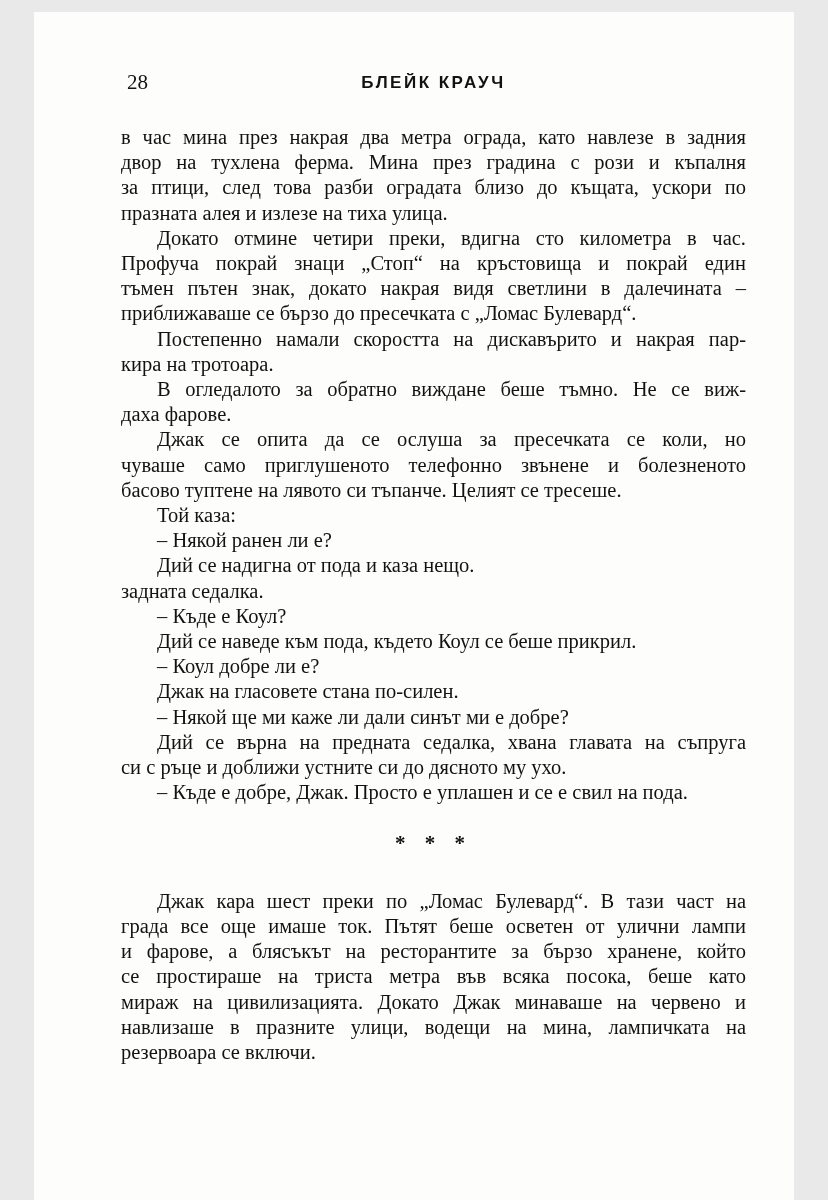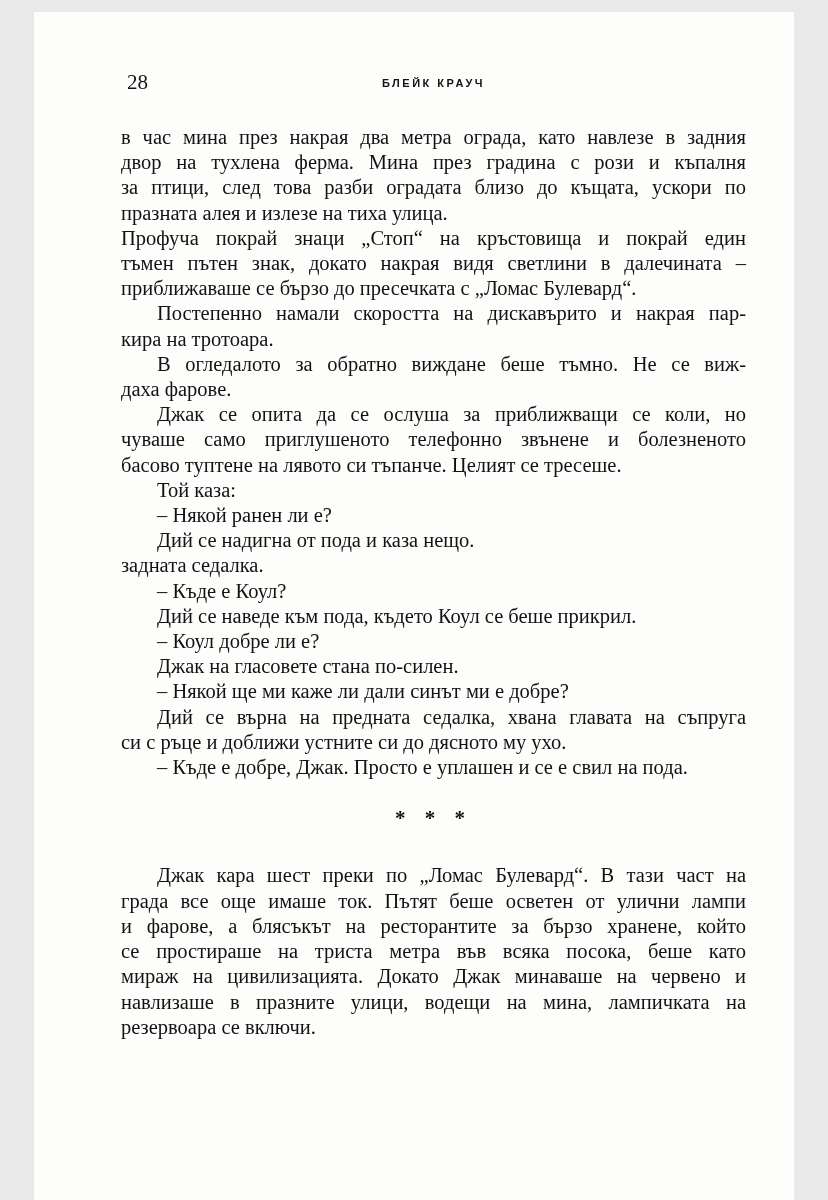--- a/index.html
+++ b/index.html
@@ -34,21 +34,21 @@
     font-size: 21px;
     line-height: 24px;
   }
   .running-title {
     position: absolute;
     left: 0;
     right: 0;
     top: 1px;
     text-align: center;
     font-family: "Liberation Sans", sans-serif;
-    font-size: 11px;
+    font-size: 17px;
     font-weight: 700;
     letter-spacing: 2.5px;
     line-height: 24px;
   }
   .body-text {
     position: absolute;
     top: 113px;
     left: 87px;
     width: 625px;
     font-family: "Liberation Serif", serif;
@@ -80,28 +80,29 @@
 <div class="page" style="--ink: #121212; --paper: #fdfdfc;">
   <div class="header-row">
     <span class="page-number">28</span>
     <span class="running-title">БЛЕЙК КРАУЧ</span>
   </div>
   <div class="body-text" id="body-text">
       <div class="line j">в час мина през накрая два метра ограда, като навлезе в задния</div>
       <div class="line j">двор на тухлена ферма. Мина през градина с рози и къпалня</div>
       <div class="line j">за птици, след това разби оградата близо до къщата, ускори по</div>
       <div class="line">празната алея и излезе на тиха улица.</div>
+      <div class="line j ind">Докато отмине четири преки, вдигна сто километра в час.</div>
       <div class="line j">Профуча покрай знаци „Стоп“ на кръстовища и покрай един</div>
       <div class="line j">тъмен пътен знак, докато накрая видя светлини в далечината –</div>
       <div class="line">приближаваше се бързо до пресечката с „Ломас Булевард“.</div>
       <div class="line j ind">Постепенно намали скоростта на дискавърито и накрая пар-</div>
       <div class="line">кира на тротоара.</div>
       <div class="line j ind">В огледалото за обратно виждане беше тъмно. Не се виж-</div>
       <div class="line">даха фарове.</div>
-      <div class="line j ind">Джак се опита да се ослуша за приближващи се коли, но</div>
+      <div class="line j ind">Джак се опита да се ослуша за пресечката се коли, но</div>
       <div class="line j">чуваше само приглушеното телефонно звънене и болезненото</div>
       <div class="line">басово туптене на лявото си тъпанче. Целият се тресеше.</div>
       <div class="line ind">Той каза:</div>
       <div class="line ind">– Някой ранен ли е?</div>
       <div class="line ind">Дий се надигна от пода и каза нещо.</div>
       <div class="line">задната седалка.</div>
       <div class="line ind">– Къде е Коул?</div>
       <div class="line ind">Дий се наведе към пода, където Коул се беше прикрил.</div>
       <div class="line ind">– Коул добре ли е?</div>
       <div class="line ind">Джак на гласовете стана по-силен.</div>

